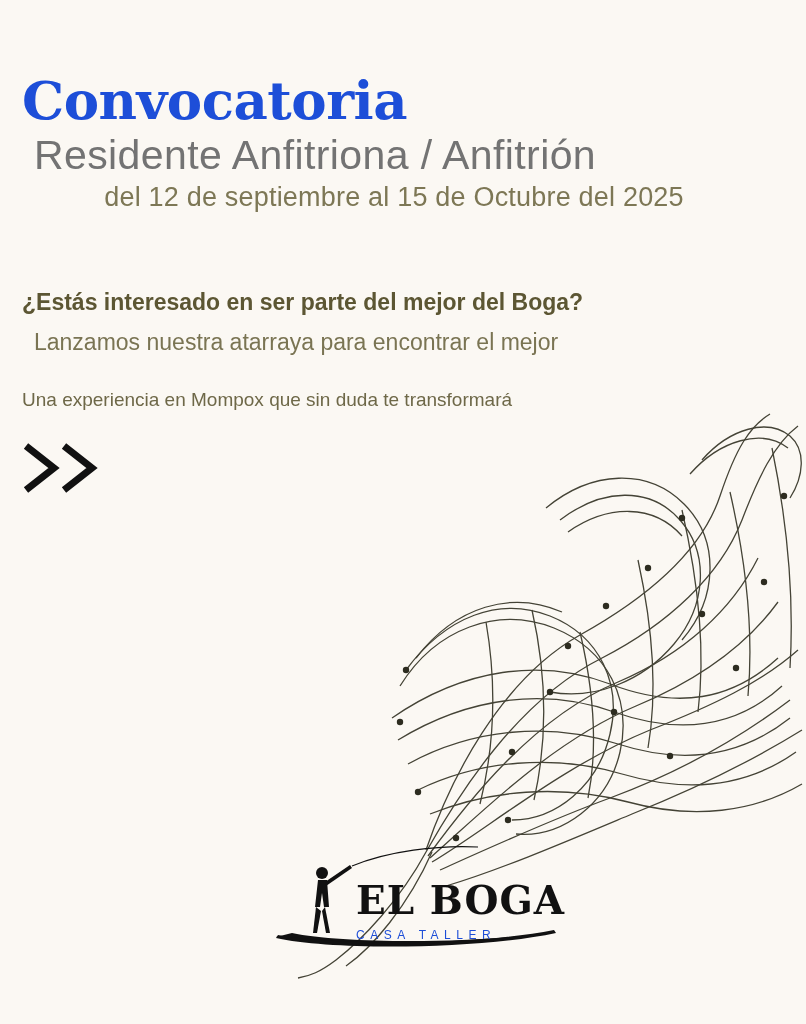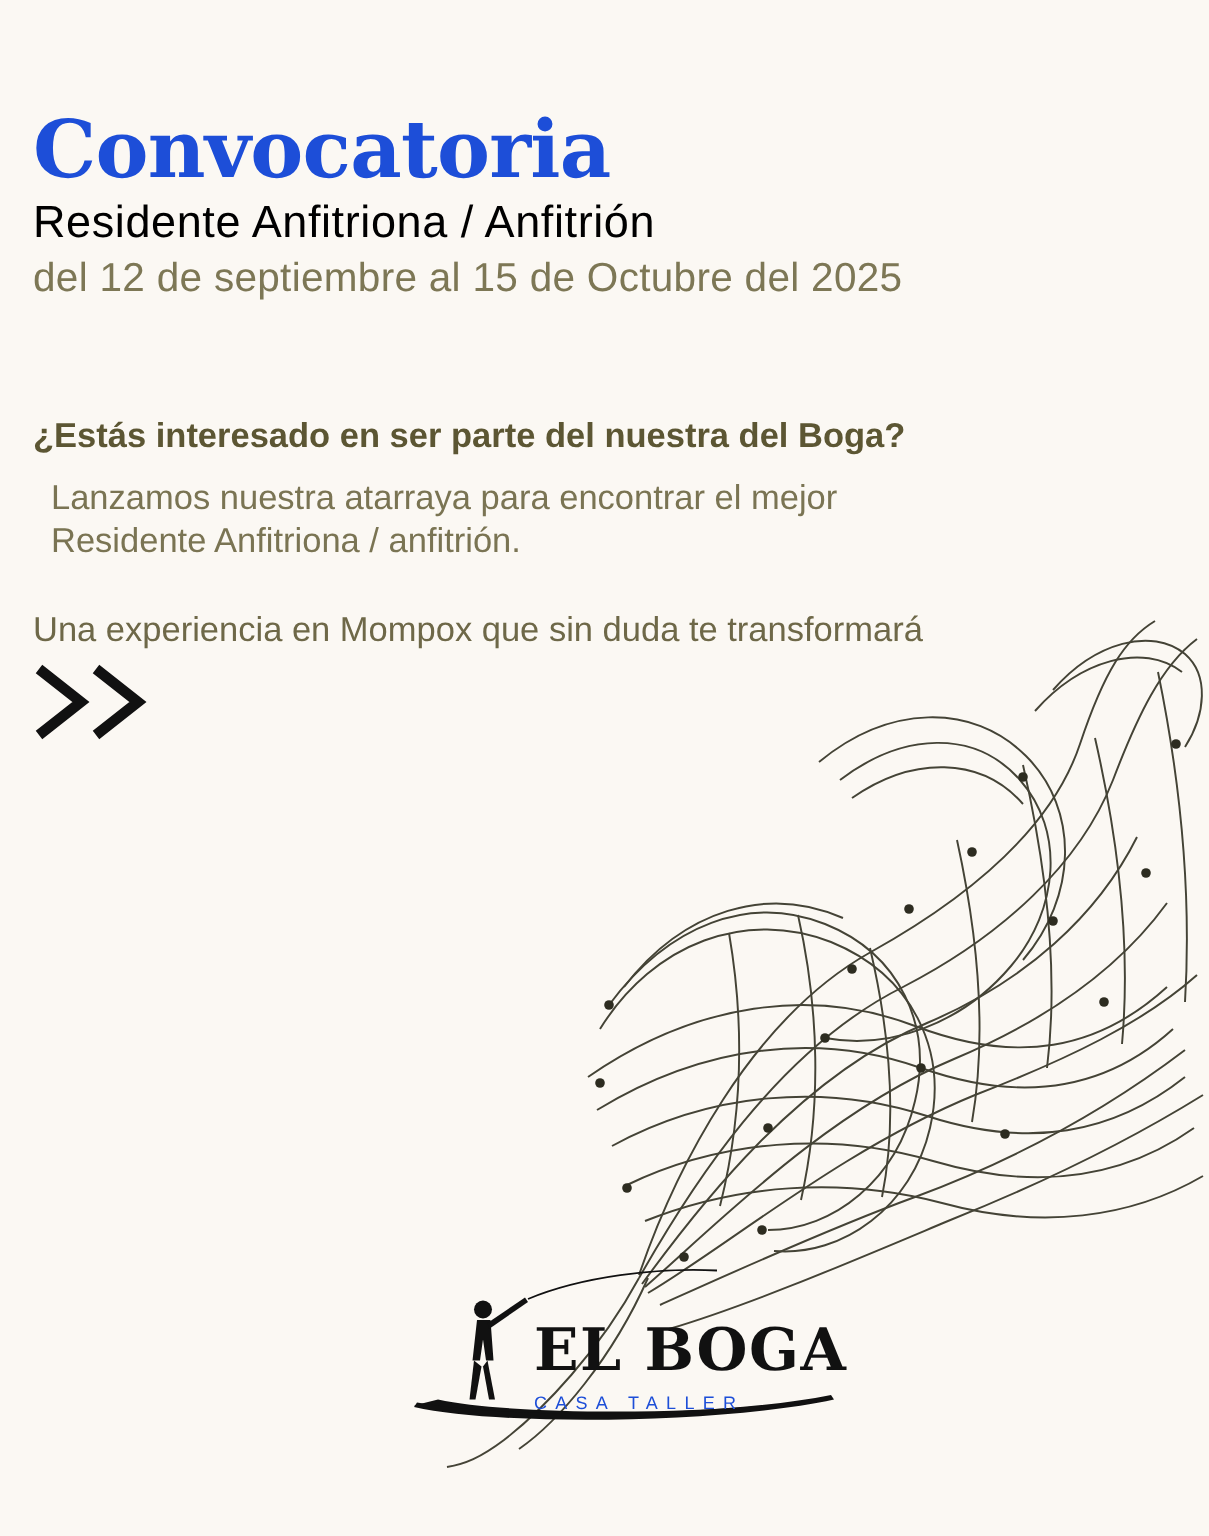--- a/index.html
+++ b/index.html
@@ -37,35 +37,36 @@
     font-size: 53px;
     line-height: 1.0;
     letter-spacing: -0.5px;
     color: #1d4ed8;
     margin: 0 0 6px 0;
   }
 
   .title-sub {
     font-family: "Liberation Sans", sans-serif;
     font-weight: 400;
-    font-size: 30px;
+    font-size: 41px;
     line-height: 1.08;
     letter-spacing: 0.4px;
-    color: #000000;
-    margin: 0 0 4px 0;
+    color: #737373;
+    margin: 0 0 4px 12px;
   }
 
   .title-dates {
     font-family: "Liberation Sans", sans-serif;
     font-weight: 400;
     font-size: 27px;
     line-height: 1.2;
     letter-spacing: 0.2px;
     color: #7d7755;
     margin: 0;
+    text-align: center;
   }
 
   .question {
     font-family: "Liberation Sans", sans-serif;
     font-weight: 700;
     font-size: 23px;
     line-height: 1.25;
     color: #5c5633;
     margin: 74px 0 4px 0;
   }
@@ -76,21 +77,21 @@
     font-size: 23px;
     line-height: 1.28;
     color: #7a7453;
     margin: 12px;
   }
   .lead .line { display: block; }
 
   .note {
     font-family: "Liberation Sans", sans-serif;
     font-weight: 400;
-    font-size: 23px;
+    font-size: 19px;
     line-height: 1.3;
     color: #6e6848;
     margin: 30px 0 0 0;
   }
 
   
   .chevrons {
     position: absolute;
     left: 20px;
     top: 438px;
@@ -144,24 +145,23 @@
 </head>
 <body>
 
 <div class="poster">
 
   <div class="content">
     <h1 class="title-main">Convocatoria</h1>
     <h2 class="title-sub">Residente Anfitriona / Anfitrión</h2>
     <p class="title-dates">del 12 de septiembre al 15 de Octubre del 2025</p>
 
-    <p class="question">¿Estás interesado en ser parte del nuestra del Boga?</p>
+    <p class="question">¿Estás interesado en ser parte del mejor del Boga?</p>
     <p class="lead">
       <span class="line">Lanzamos nuestra atarraya para encontrar el mejor</span>
-      <span class="line">Residente Anfitriona / anfitrión.</span>
     </p>
 
     <p class="note">Una experiencia en Mompox que sin duda te transformará</p>
   </div>
 
   <div class="chevrons">
     <svg width="110" height="60" viewBox="0 0 110 60" aria-hidden="true">
       <g fill="none" stroke="#111" stroke-width="7" stroke-linecap="butt" stroke-linejoin="miter">
         <polyline points="6,8 34,30 6,52"></polyline>
         <polyline points="44,8 72,30 44,52"></polyline>

